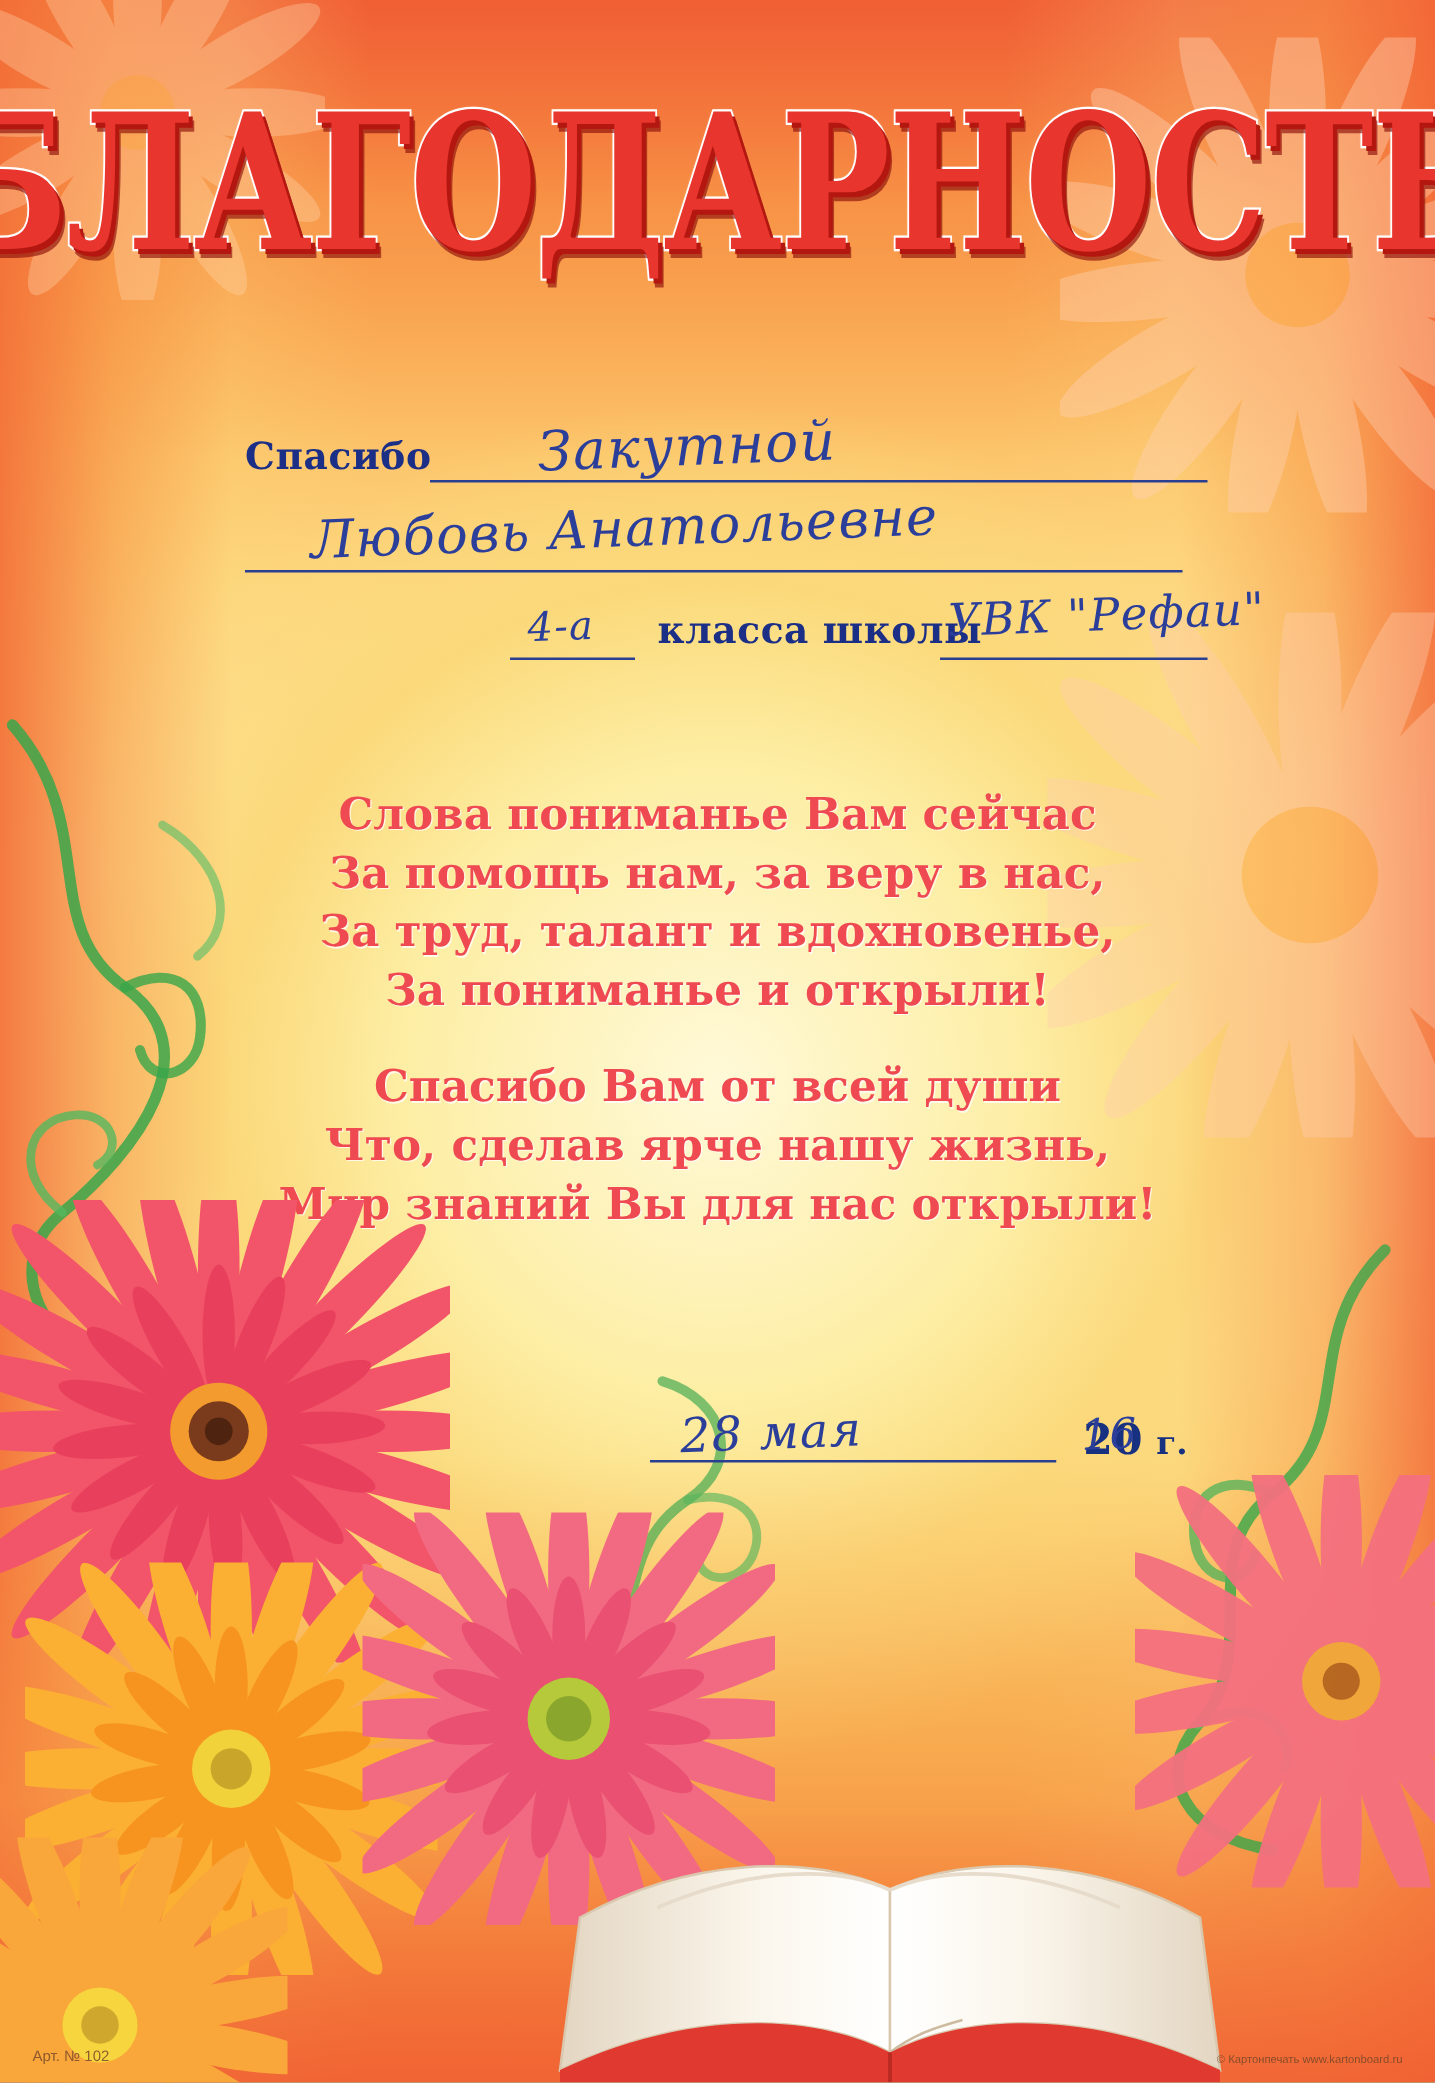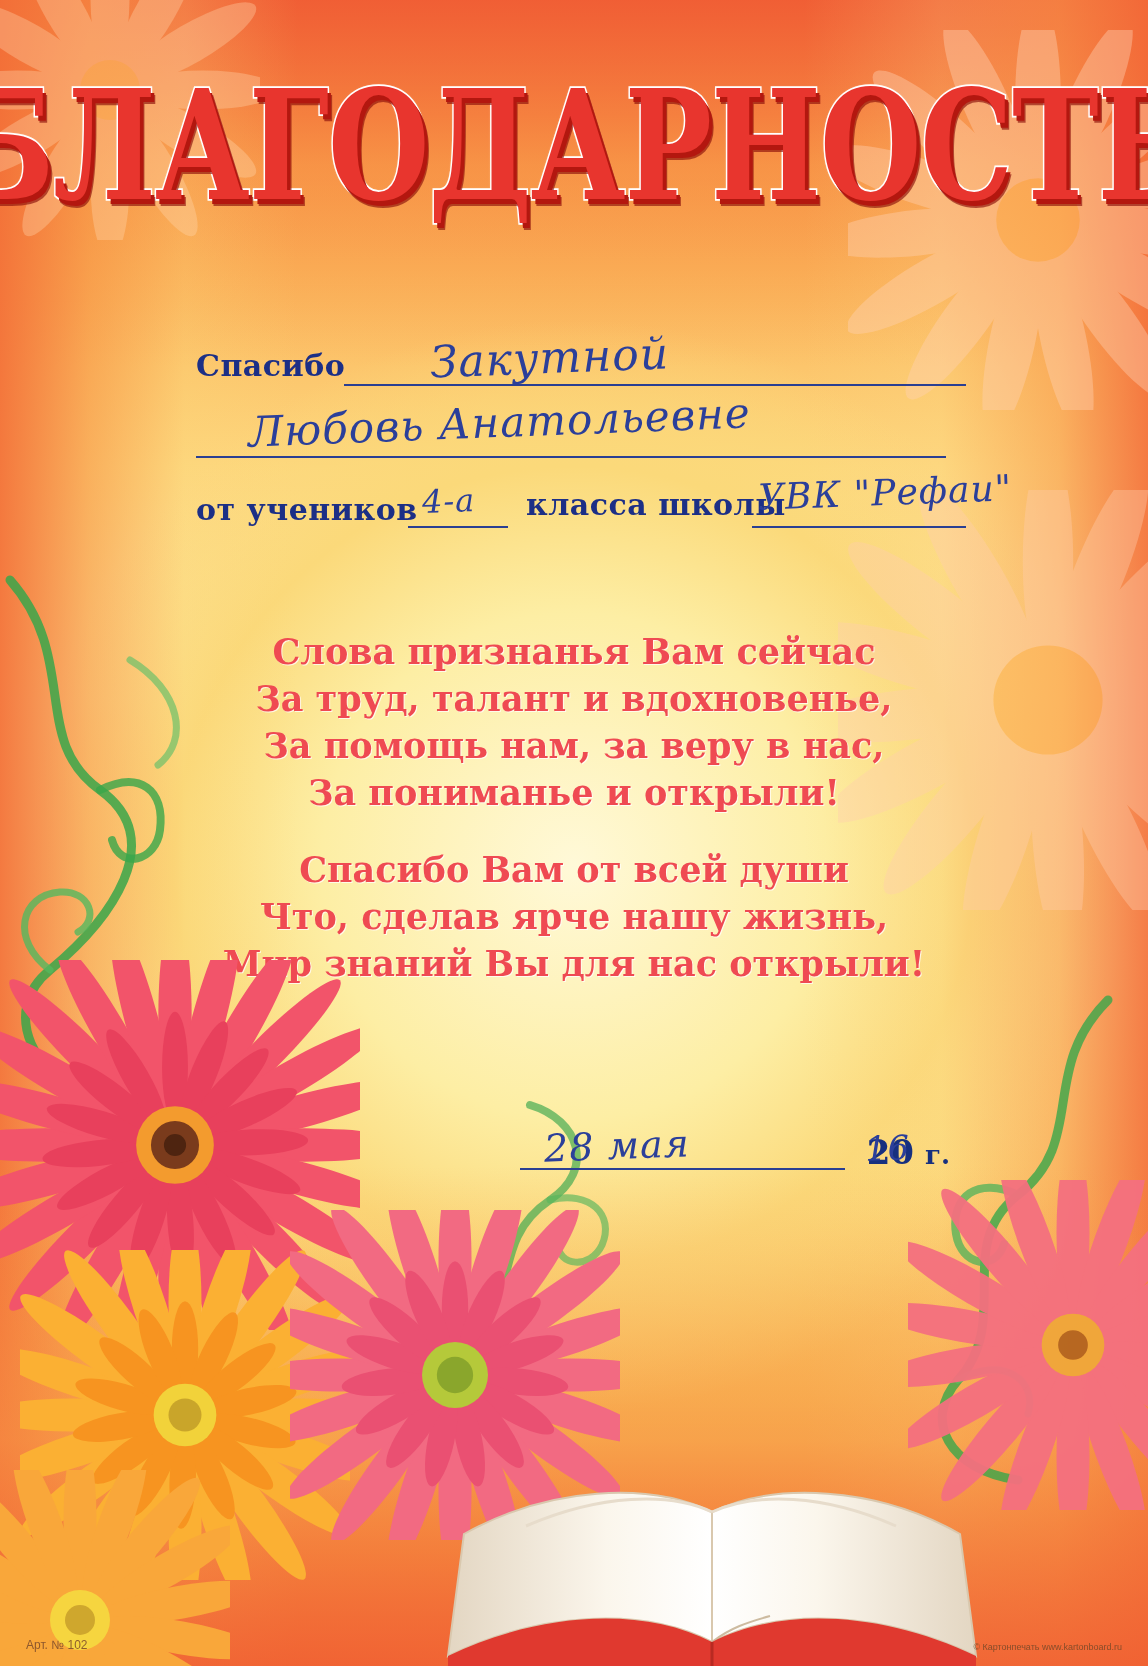--- a/index.html
+++ b/index.html
@@ -286,34 +286,33 @@
       <span class="rule" style="left:148px; right:0; top:48px;"></span>
       <span class="hand" style="left:234px; top:-4px; font-size:44px;">Закутной</span>
     </div>
 
     <div class="row" style="height:76px;">
       <span class="rule" style="left:0; right:20px; top:58px;"></span>
       <span class="hand" style="left:52px; top:0px; font-size:42px;">Любовь Анатольевне</span>
     </div>
 
     <div class="row" style="height:70px;">
-      <span class="lbl" style="position:absolute; left:0; top:18px;">от учеников</span>
       <span class="rule" style="left:212px; width:100px; top:52px;"></span>
       <span class="hand" style="left:226px; top:8px; font-size:32px;">4-а</span>
       <span class="lbl" style="position:absolute; left:330px; top:13px;">класса школы</span>
       <span class="rule" style="left:556px; right:0; top:52px;"></span>
       <span class="hand" style="left:562px; top:-2px; font-size:36px;">УВК "Рефаи"</span>
     </div>
   </div>
 
   <div class="poem">
     <div class="stanza">
-      <span class="line">Слова признанья Вам сейчас</span>
+      <span class="line">Слова пониманье Вам сейчас</span>
+      <span class="line">За помощь нам, за веру в нас,</span>
       <span class="line">За труд, талант и вдохновенье,</span>
-      <span class="line">За помощь нам, за веру в нас,</span>
       <span class="line">За пониманье и открыли!</span>
     </div>
     <div class="stanza">
       <span class="line">Спасибо Вам от всей души</span>
       <span class="line">Что, сделав ярче нашу жизнь,</span>
       <span class="line">Мир знаний Вы для нас открыли!</span>
     </div>
   </div>
 
   <div class="date-row">

